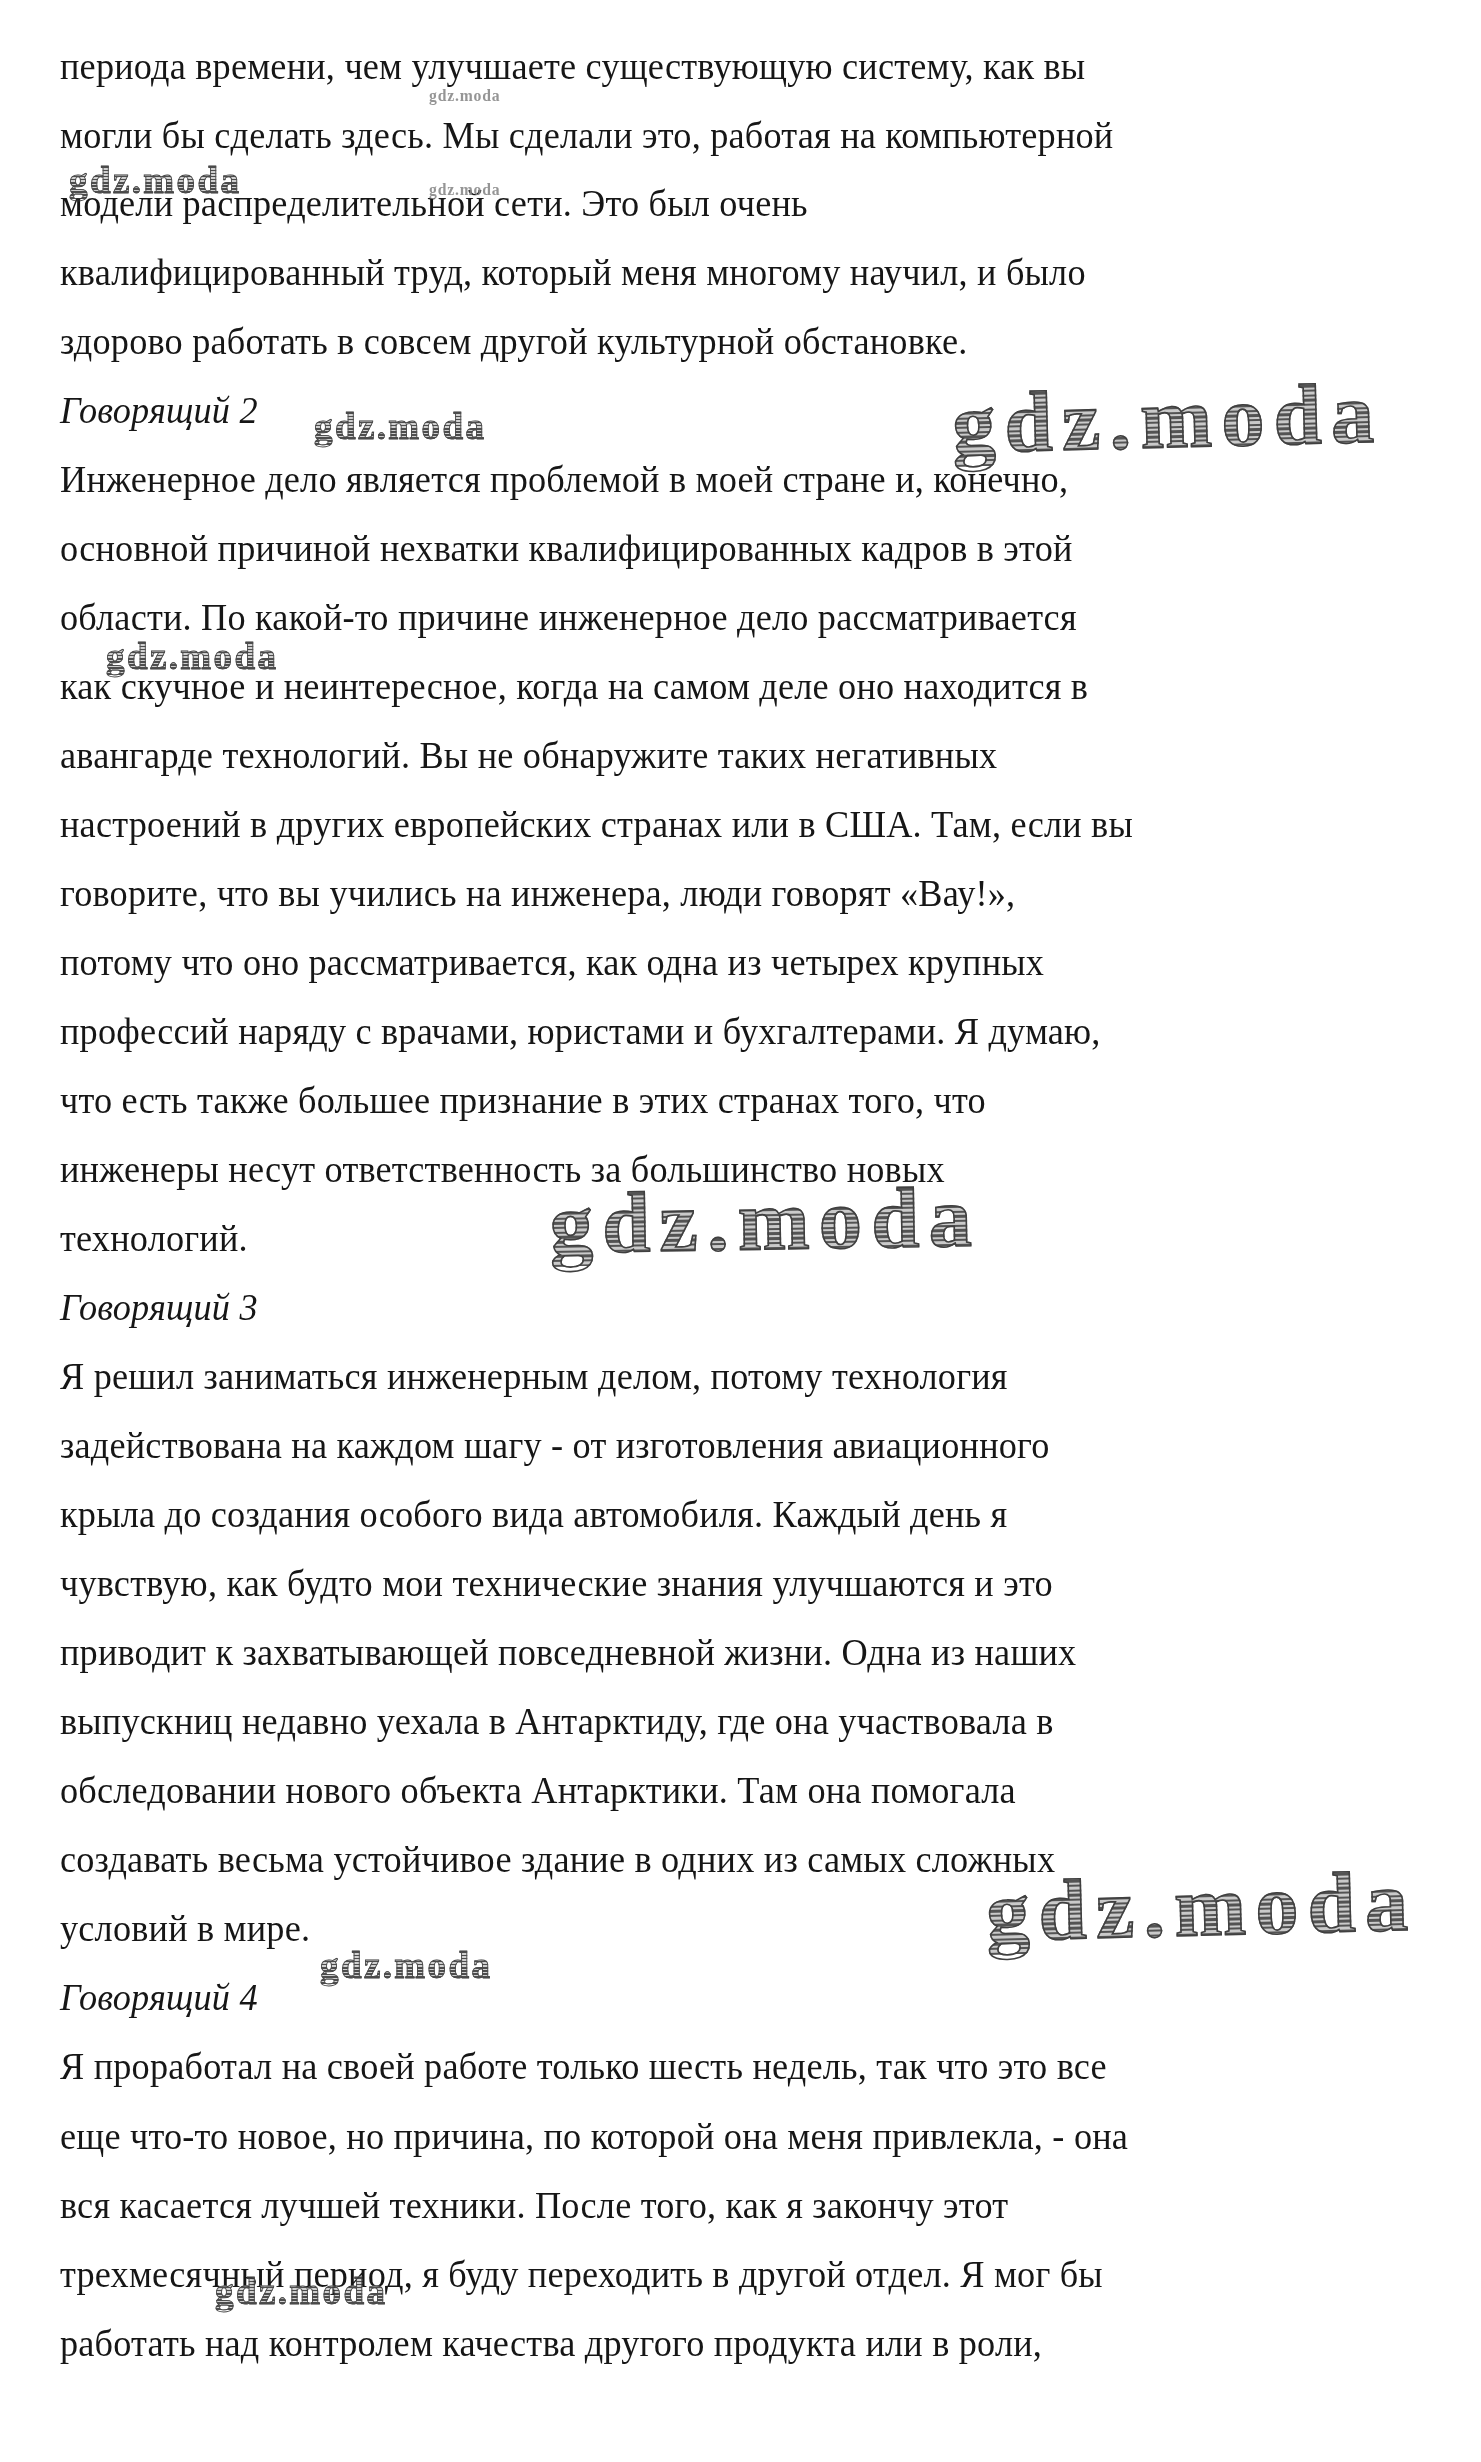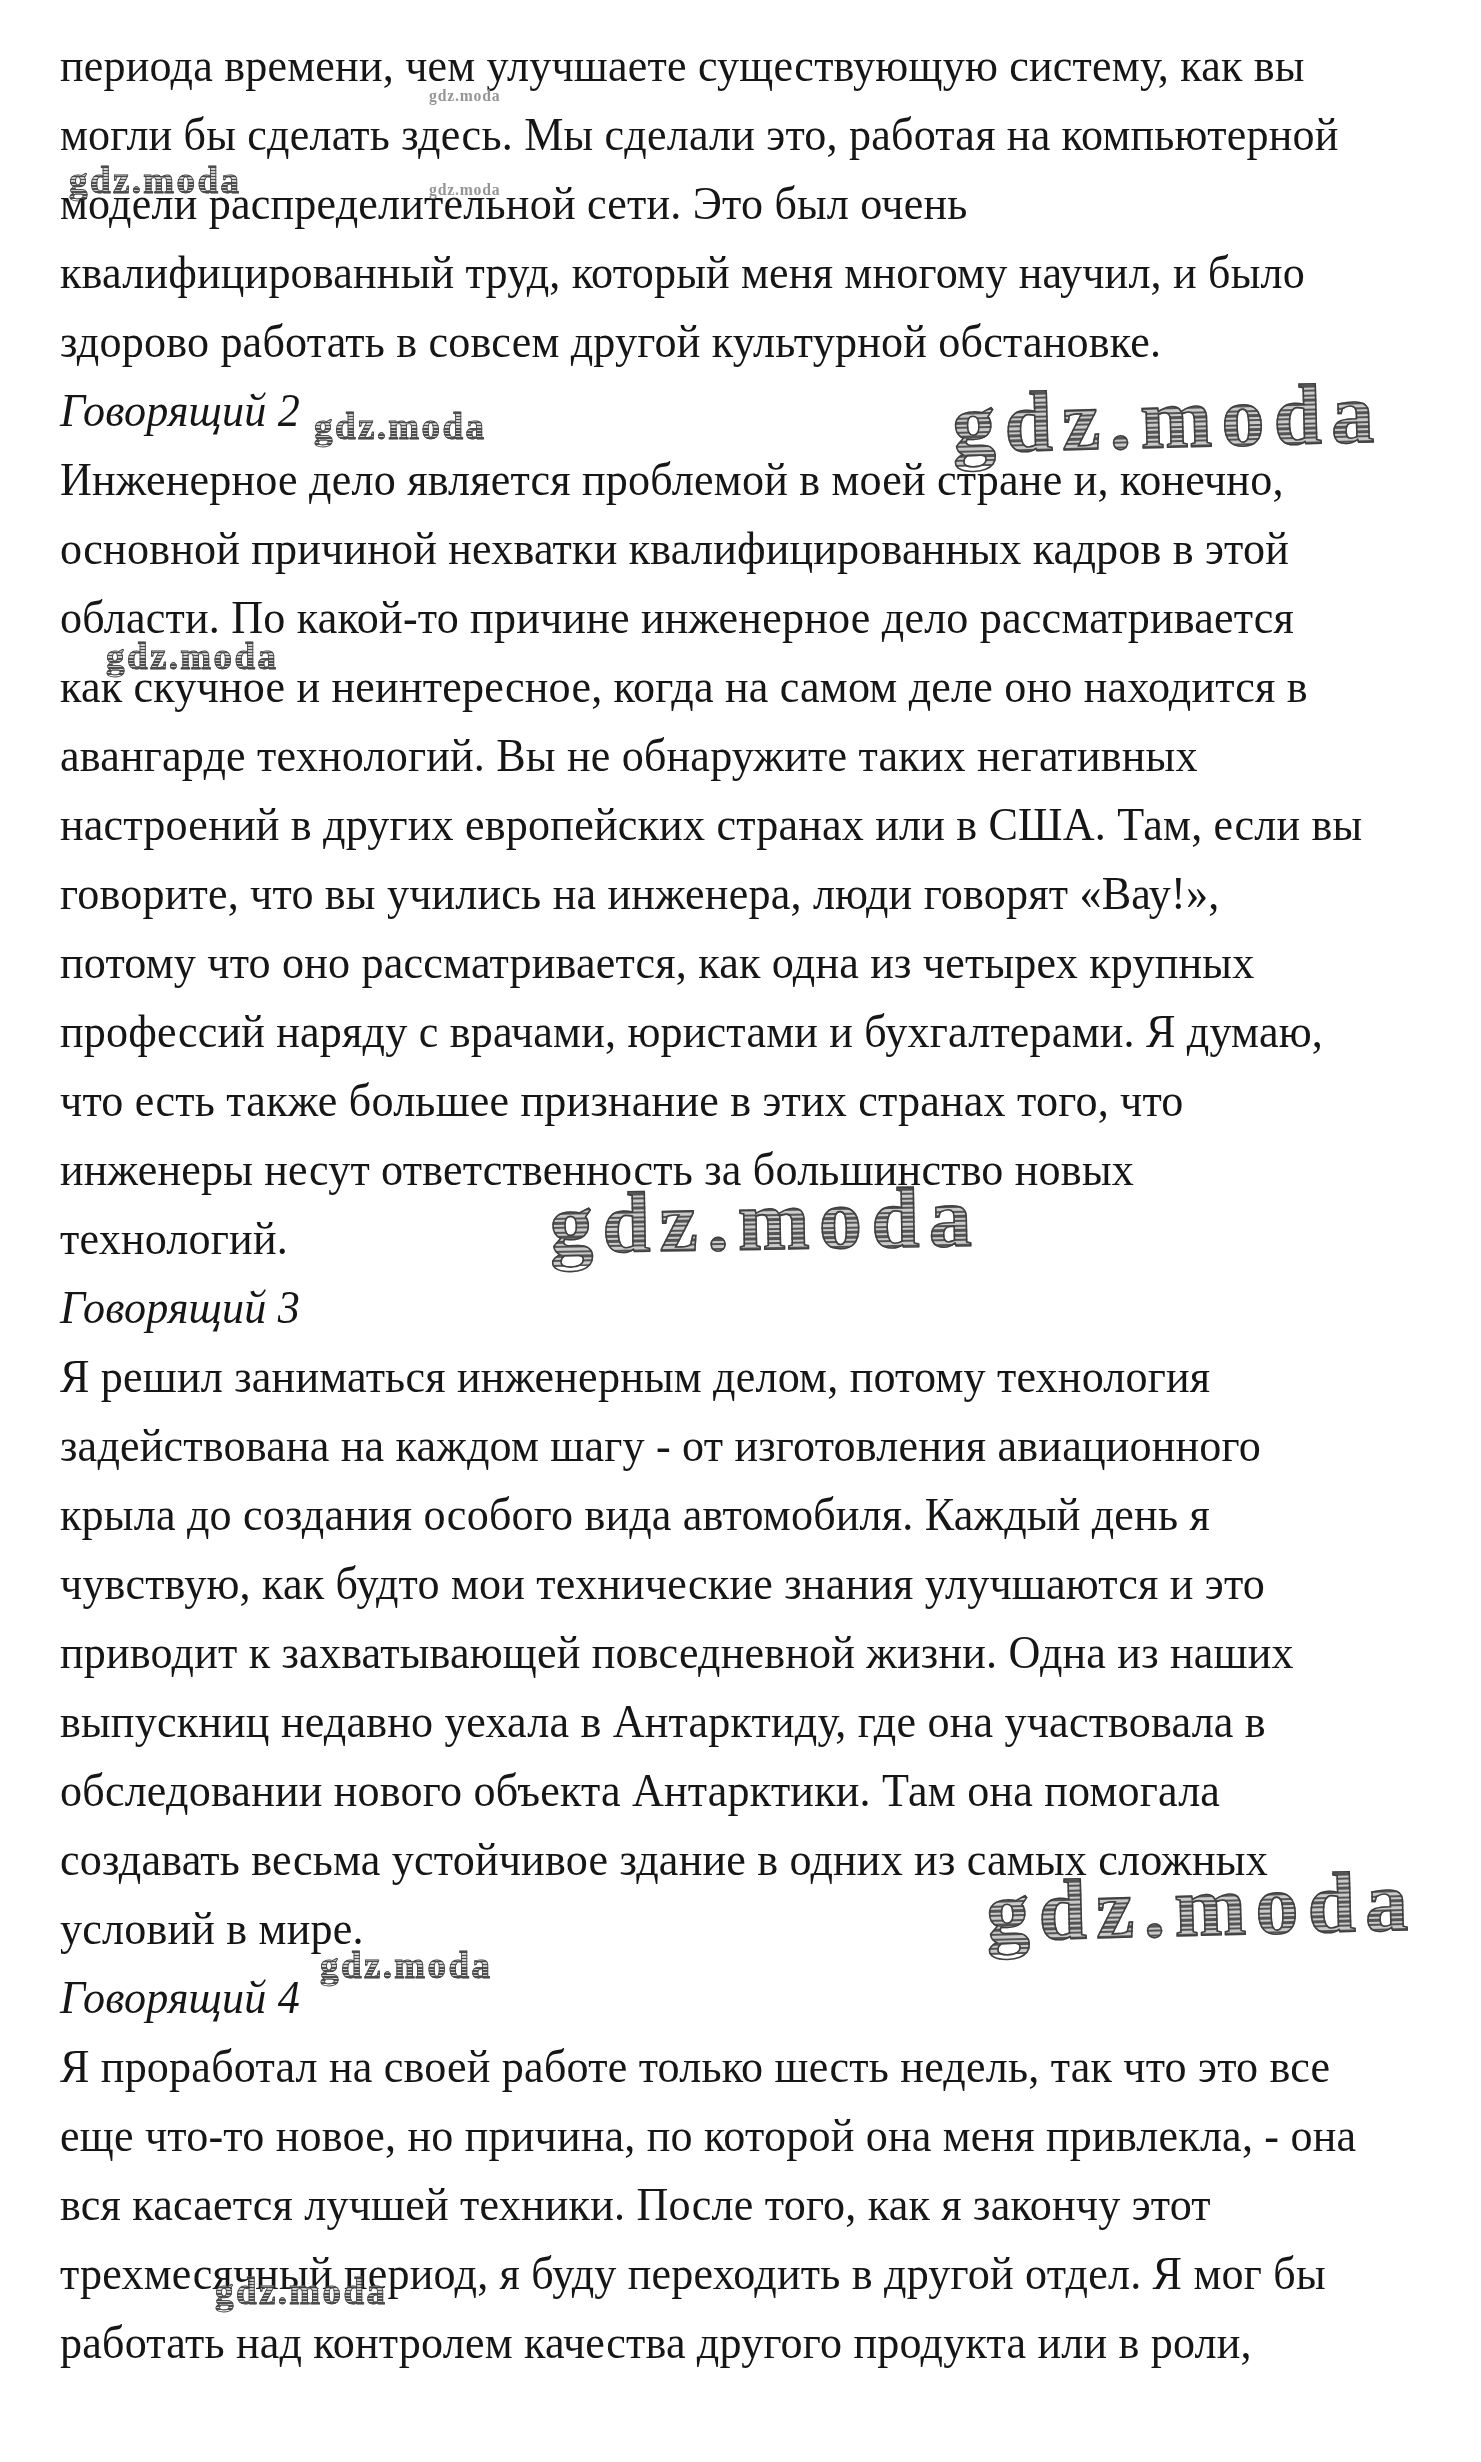--- a/index.html
+++ b/index.html
@@ -18,21 +18,21 @@
     position: absolute;
     inset: 0;
     background: #ffffff;
   }
   
   .text-block {
     position: absolute;
     left: 60px;
     top: 31px;
     width: 1404px;
-    font-size: 45px;
+    font-size: 37px;
     line-height: 69px;
     color: #161616;
     letter-spacing: 0.2px;
   }
   .line {
     white-space: nowrap;
     transform: scale(0.98, 1.04);
     transform-origin: 0 50%;
   }
   .line.speaker {

